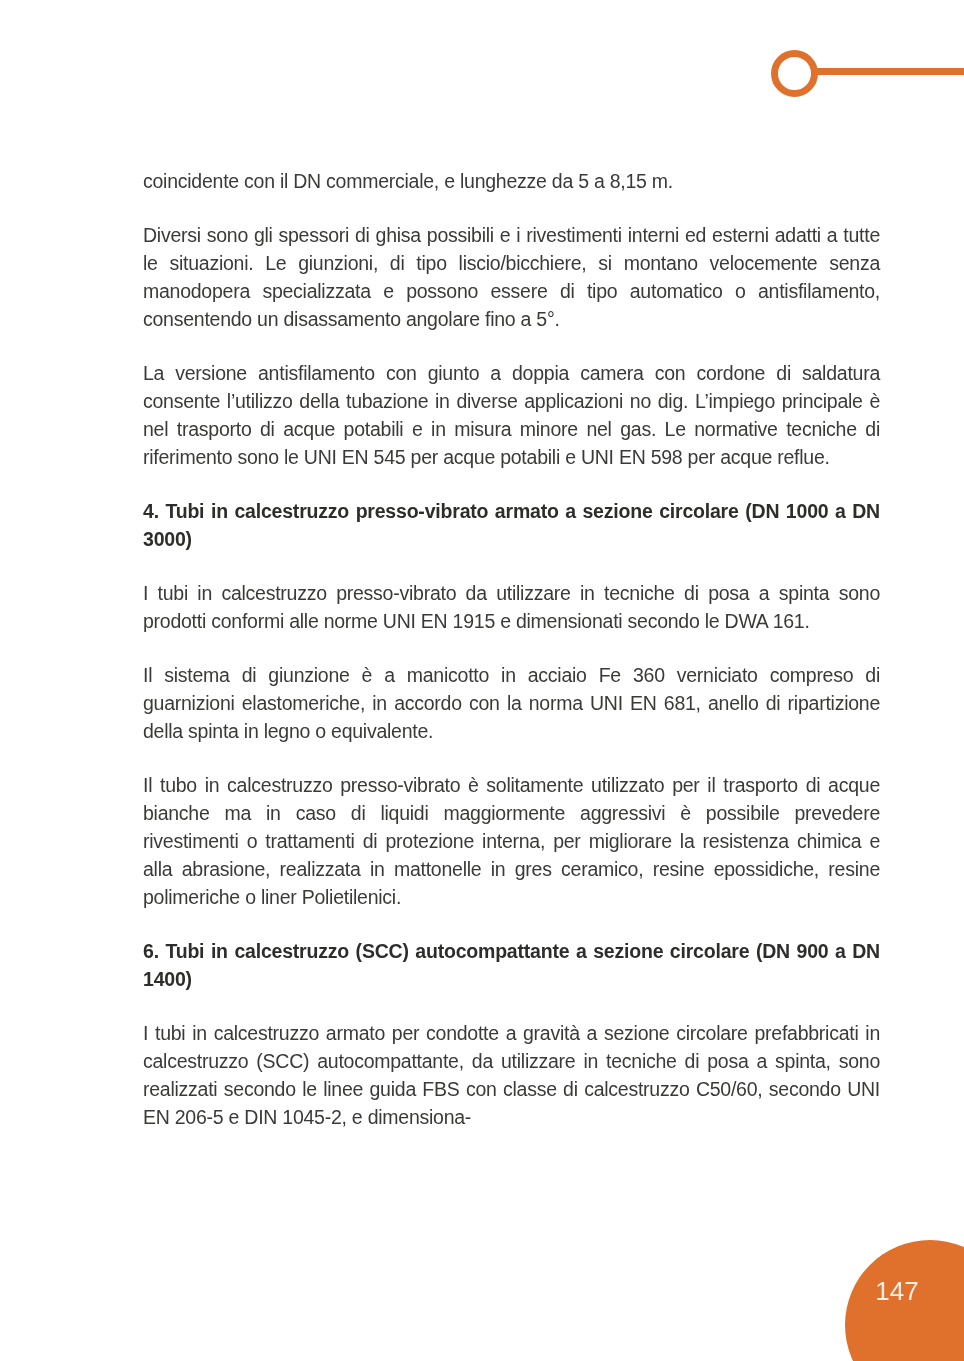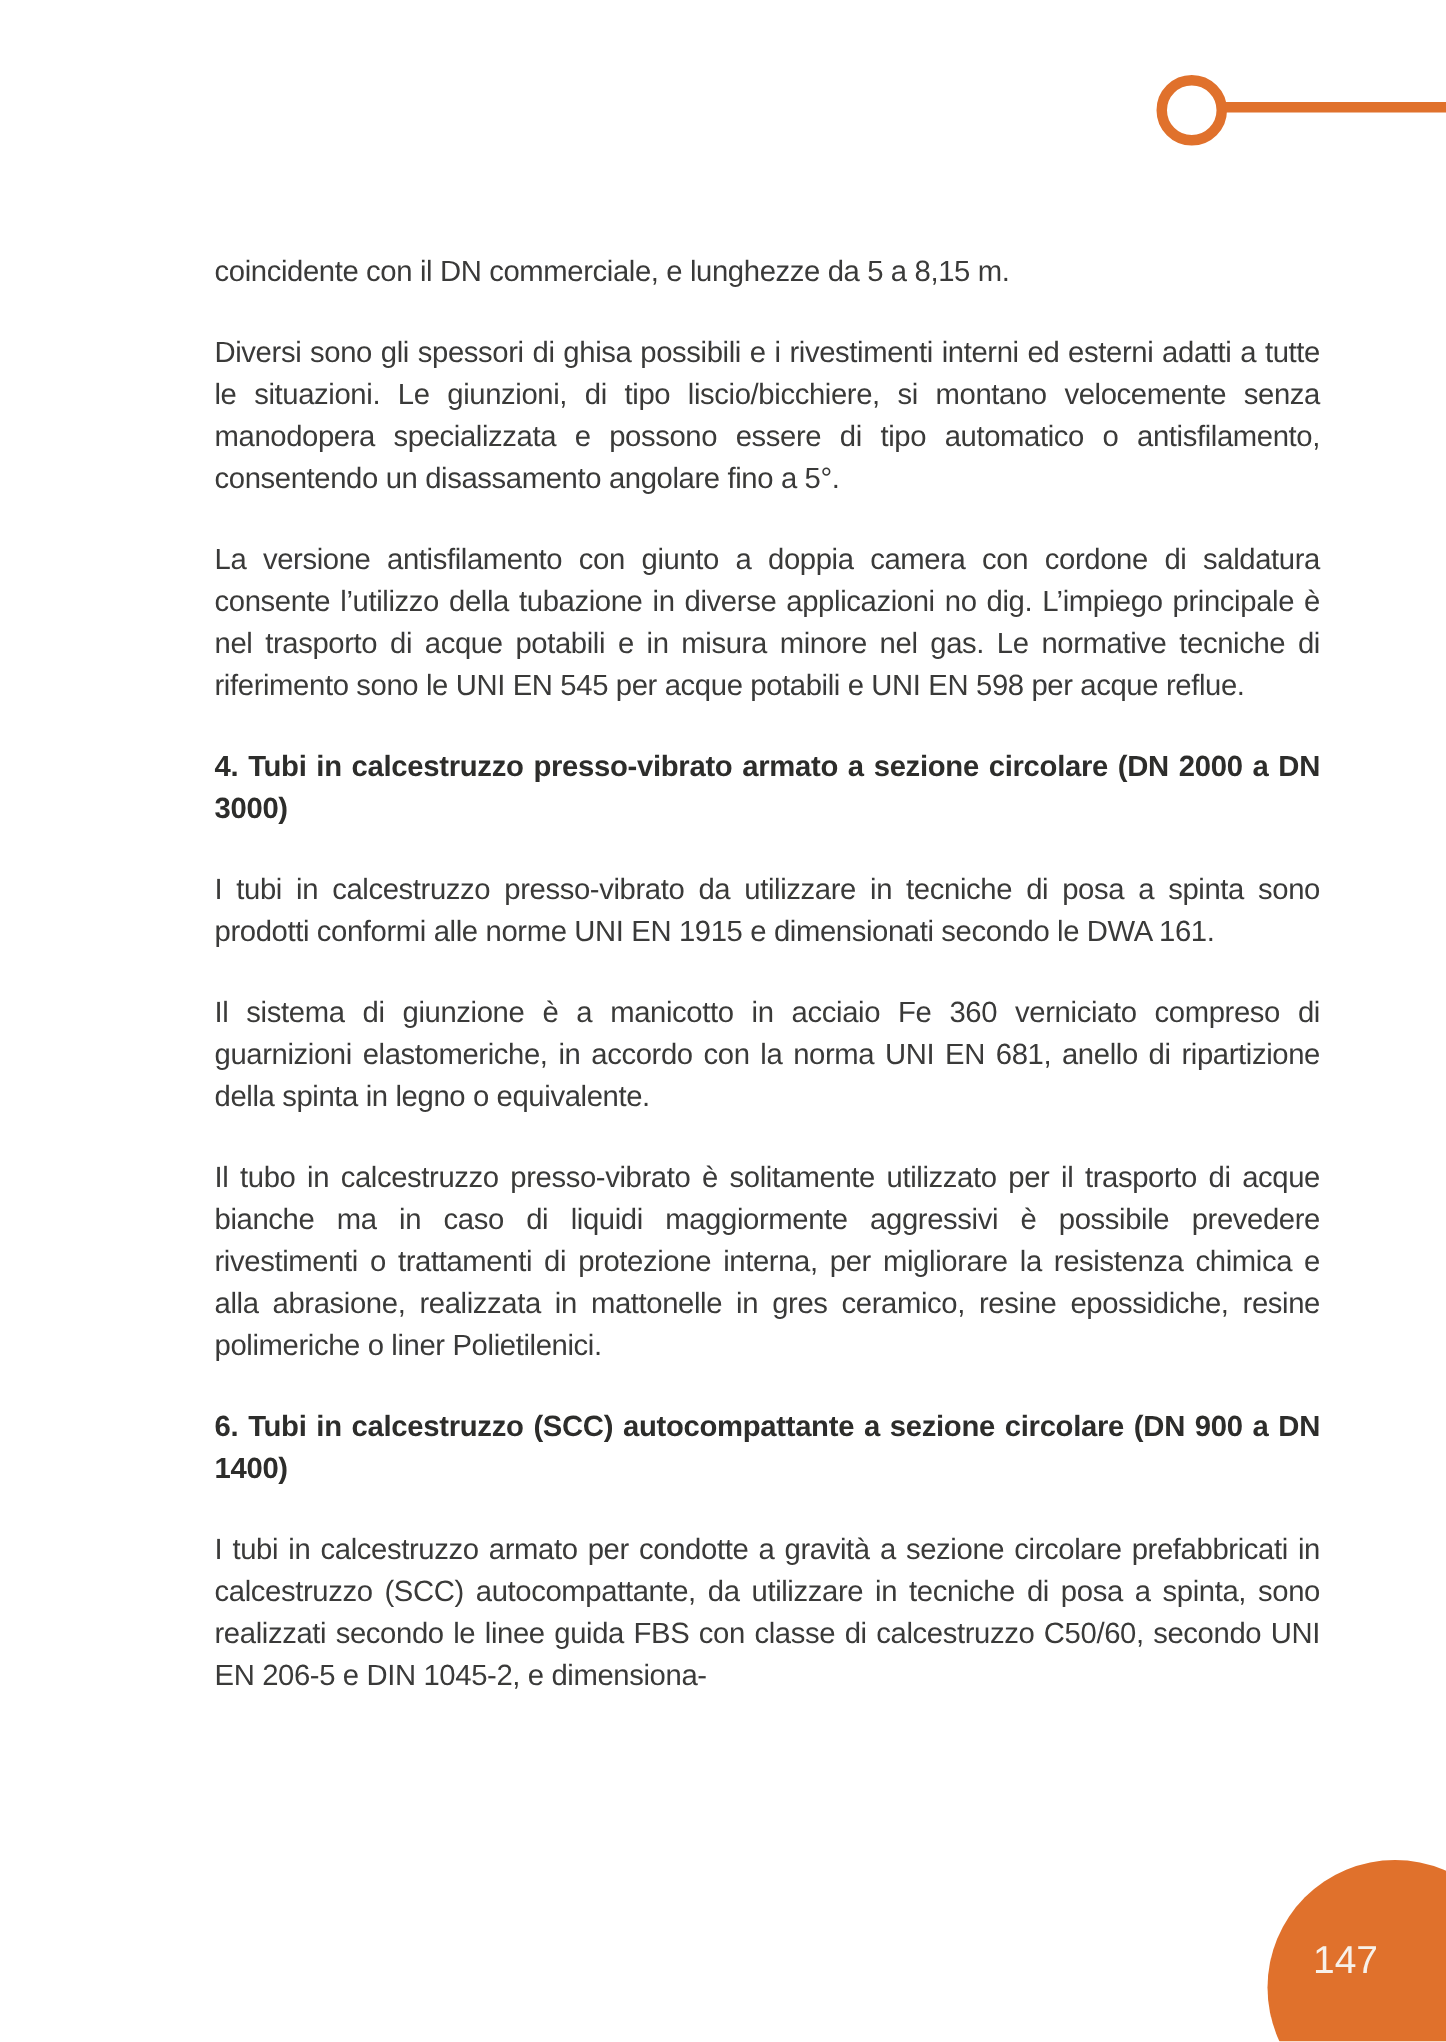--- a/index.html
+++ b/index.html
@@ -49,21 +49,21 @@
     letter-spacing:-0.2px;
   }
   
   .page-badge{
     position:absolute;left:845px;top:1240px;
     width:170px;height:170px;
     border-radius:50%;
     background:var(--accent);
   }
   .page-num{
-    position:absolute;left:0;top:52px;
+    position:absolute;left:0;top:37px;
     width:104px;
     text-align:center;
     font-size:26px;
     line-height:28px;
     color:var(--pagenum-color);
   }
 </style>
 </head>
 <body>
 
@@ -71,21 +71,21 @@
 
   <div class="top-marker">
     <div class="ring"></div>
     <div class="rule"></div>
   </div>
 
   <main class="content">
       <p class="para">coincidente con il DN commerciale, e lunghezze da 5 a 8,15 m.</p>
       <p class="para">Diversi sono gli spessori di ghisa possibili e i rivestimenti interni ed esterni adatti a tutte le situazioni. Le giunzioni, di tipo liscio/bicchiere, si montano velocemente senza manodopera specializzata e possono essere di tipo automatico o antisfilamento, consentendo un disassamento angolare fino a 5°.</p>
       <p class="para">La versione antisfilamento con giunto a doppia camera con cordone di saldatura consente l’utilizzo della tubazione in diverse applicazioni no dig. L’impiego principale è nel trasporto di acque potabili e in misura minore nel gas. Le normative tecniche di riferimento sono le UNI EN 545 per acque potabili e UNI EN 598 per acque reflue.</p>
-      <h2 class="heading">4. Tubi in calcestruzzo presso-vibrato armato a sezione circolare (DN 2000 a DN 3000)</h2>
+      <h2 class="heading">4. Tubi in calcestruzzo presso-vibrato armato a sezione circolare (DN 1000 a DN 3000)</h2>
       <p class="para">I tubi in calcestruzzo presso-vibrato da utilizzare in tecniche di posa a spinta sono prodotti conformi alle norme UNI EN 1915 e dimensionati secondo le DWA 161.</p>
       <p class="para">Il sistema di giunzione è a manicotto in acciaio Fe 360 verniciato compreso di guarnizioni elastomeriche, in accordo con la norma UNI EN 681, anello di ripartizione della spinta in legno o equivalente.</p>
       <p class="para">Il tubo in calcestruzzo presso-vibrato è solitamente utilizzato per il trasporto di acque bianche ma in caso di liquidi maggiormente aggressivi è possibile prevedere rivestimenti o trattamenti di protezione interna, per migliorare la resistenza chimica e alla abrasione, realizzata in mattonelle in gres ceramico, resine epossidiche, resine polimeriche o liner Polietilenici.</p>
       <h2 class="heading">6. Tubi in calcestruzzo (SCC) autocompattante a sezione circolare (DN 900 a DN 1400)</h2>
       <p class="para">I tubi in calcestruzzo armato per condotte a gravità a sezione circolare prefabbricati in calcestruzzo (SCC) autocompattante, da utilizzare in tecniche di posa a spinta, sono realizzati secondo le linee guida FBS con classe di calcestruzzo C50/60, secondo UNI EN 206-5 e DIN 1045-2, e dimensiona-</p>
     </main>
 
   <div class="page-badge">
     <span class="page-num">147</span>
   </div>

